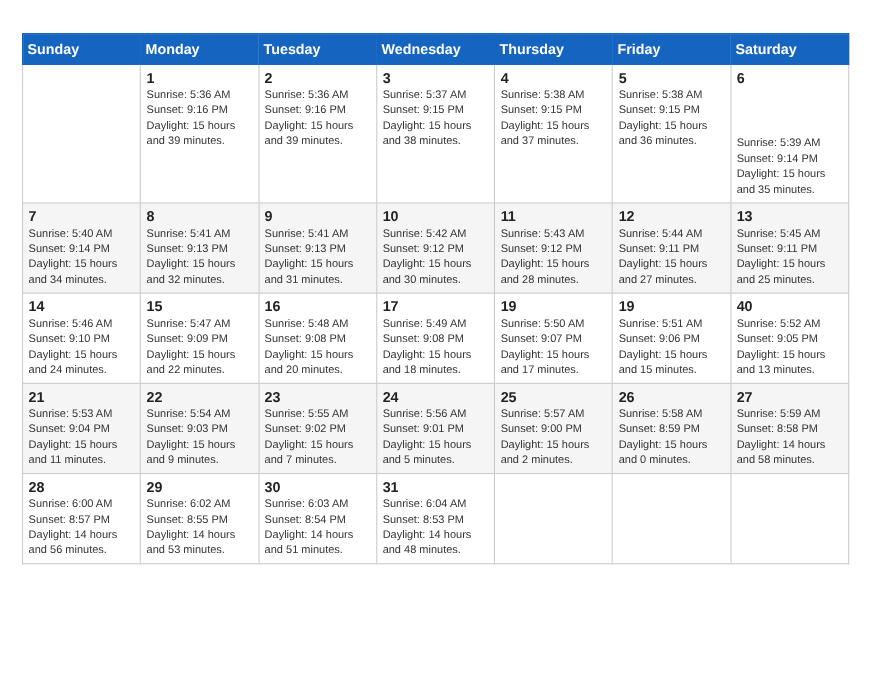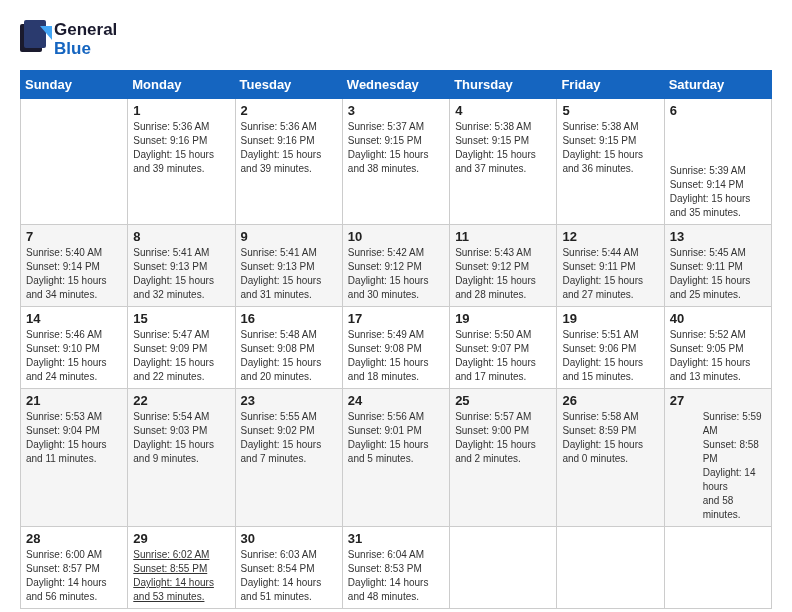--- a/index.html
+++ b/index.html
@@ -72,35 +72,20 @@
       line-height: 1.4;
     }
     .empty-cell {
       background: #fff !important;
     }
   </style>
 </head>
 <body>
 
 <div class="header-area">
-  <div class="logo">
-    <div style="display:flex;align-items:center;">
-      <span style="display:inline-block;position:relative;margin-right:2px;">
-        <svg width="32" height="36" viewBox="0 0 32 36">
-          <rect x="0" y="4" width="22" height="28" rx="2" fill="#1a1a2e"></rect>
-          <rect x="4" y="0" width="22" height="28" rx="2" fill="#2a3a6e"></rect>
-          <polygon points="20,6 32,6 32,20" fill="#42a5f5"></polygon>
-        </svg>
-      </span>
-      <div>
-        <div style="font-size:17px;font-weight:bold;color:#1a1a2e;line-height:1.1;">General</div>
-        <div style="font-size:17px;font-weight:bold;color:#1565c0;line-height:1.1;">Blue</div>
-      </div>
-    </div>
-  </div>
   <div class="title-area">
   </div>
 </div>
 
 <table class="calendar-table">
   <thead>
     <tr id="header-row">
     <th>Sunday</th>
         <th>Monday</th>
         <th>Tuesday</th>
@@ -296,37 +281,37 @@
         </td>
         <td>
           <span class="day-number">26</span>
           <div class="day-info" style="white-space: pre-line;">Sunrise: 5:58 AM
 Sunset: 8:59 PM
 Daylight: 15 hours
 and 0 minutes.</div>
         </td>
         <td>
           <span class="day-number">27</span>
-          <div class="day-info" style="white-space: pre-line; margin-left: 33px;">Sunrise: 5:59 AM
+          <div class="day-info" style="white-space: pre-line;">Sunrise: 5:59 AM
 Sunset: 8:58 PM
 Daylight: 14 hours
 and 58 minutes.</div>
         </td>
       </tr>
       <tr>
         <td>
           <span class="day-number">28</span>
           <div class="day-info" style="white-space: pre-line;">Sunrise: 6:00 AM
 Sunset: 8:57 PM
 Daylight: 14 hours
 and 56 minutes.</div>
         </td>
         <td>
           <span class="day-number">29</span>
-          <div class="day-info" style="white-space: pre-line; text-decoration: underline;">Sunrise: 6:02 AM
+          <div class="day-info" style="white-space: pre-line;">Sunrise: 6:02 AM
 Sunset: 8:55 PM
 Daylight: 14 hours
 and 53 minutes.</div>
         </td>
         <td>
           <span class="day-number">30</span>
           <div class="day-info" style="white-space: pre-line;">Sunrise: 6:03 AM
 Sunset: 8:54 PM
 Daylight: 14 hours
 and 51 minutes.</div>

